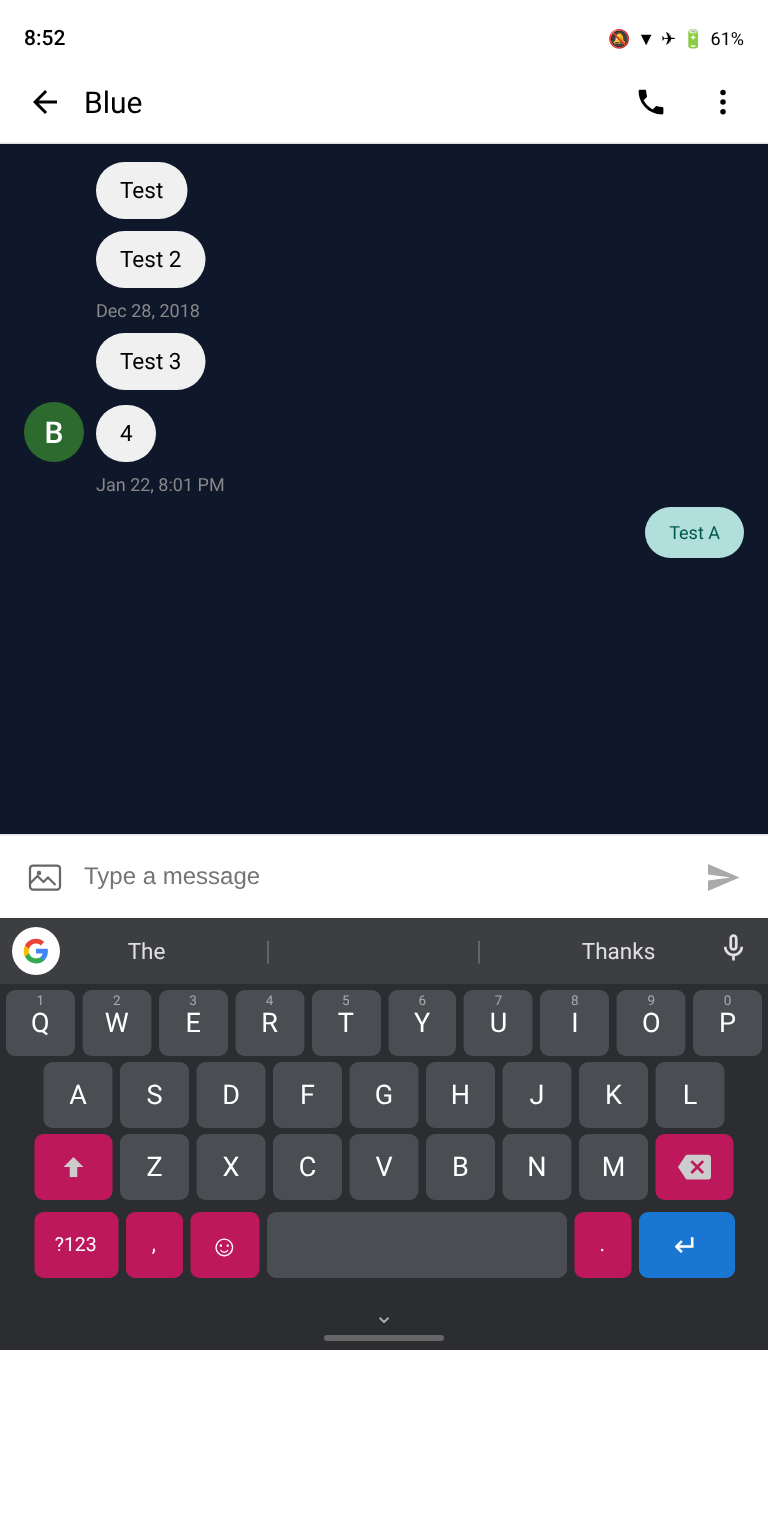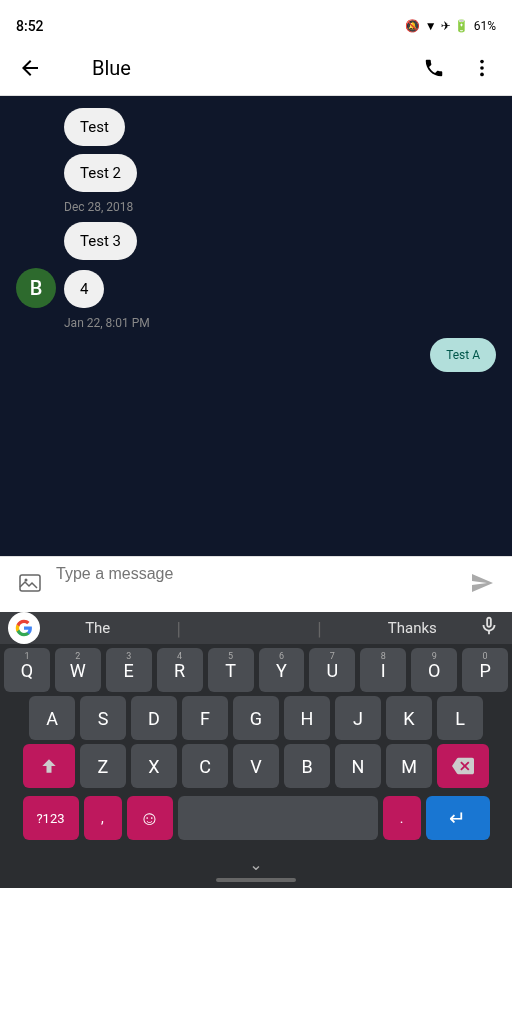--- a/index.html
+++ b/index.html
@@ -36,21 +36,20 @@
     }
 
     
     .app-bar {
       display: flex;
       align-items: center;
       padding: 8px 12px;
       background: #fff;
       border-bottom: 1px solid #e0e0e0;
       height: 56px;
-      gap: 36px;
     }
     .back-btn {
       width: 36px;
       height: 36px;
       display: flex;
       align-items: center;
       justify-content: center;
       cursor: pointer;
       margin-right: 8px;
     }
@@ -139,21 +138,21 @@
     .timestamp.right {
       text-align: right;
     }
     .no-avatar-msg {
       margin-left: 48px;
     }
 
     
     .input-area {
       display: flex;
-      align-items: flex-start;
+      align-items: center;
       padding: 8px 12px;
       border-top: 1px solid #e0e0e0;
       background: #fff;
       min-height: 56px;
     }
     .gallery-btn {
       width: 36px;
       height: 36px;
       display: flex;
       align-items: center;
@@ -182,21 +181,21 @@
 
     
     .keyboard {
       background: #2b2d30;
       padding-bottom: 4px;
     }
     .suggestions-bar {
       display: flex;
       align-items: center;
       background: #3c3e42;
-      height: 32px;
+      height: 44px;
       padding: 0 8px;
     }
     .google-g {
       width: 32px;
       height: 32px;
       border-radius: 50%;
       background: #fff;
       display: flex;
       align-items: center;
       justify-content: center;

